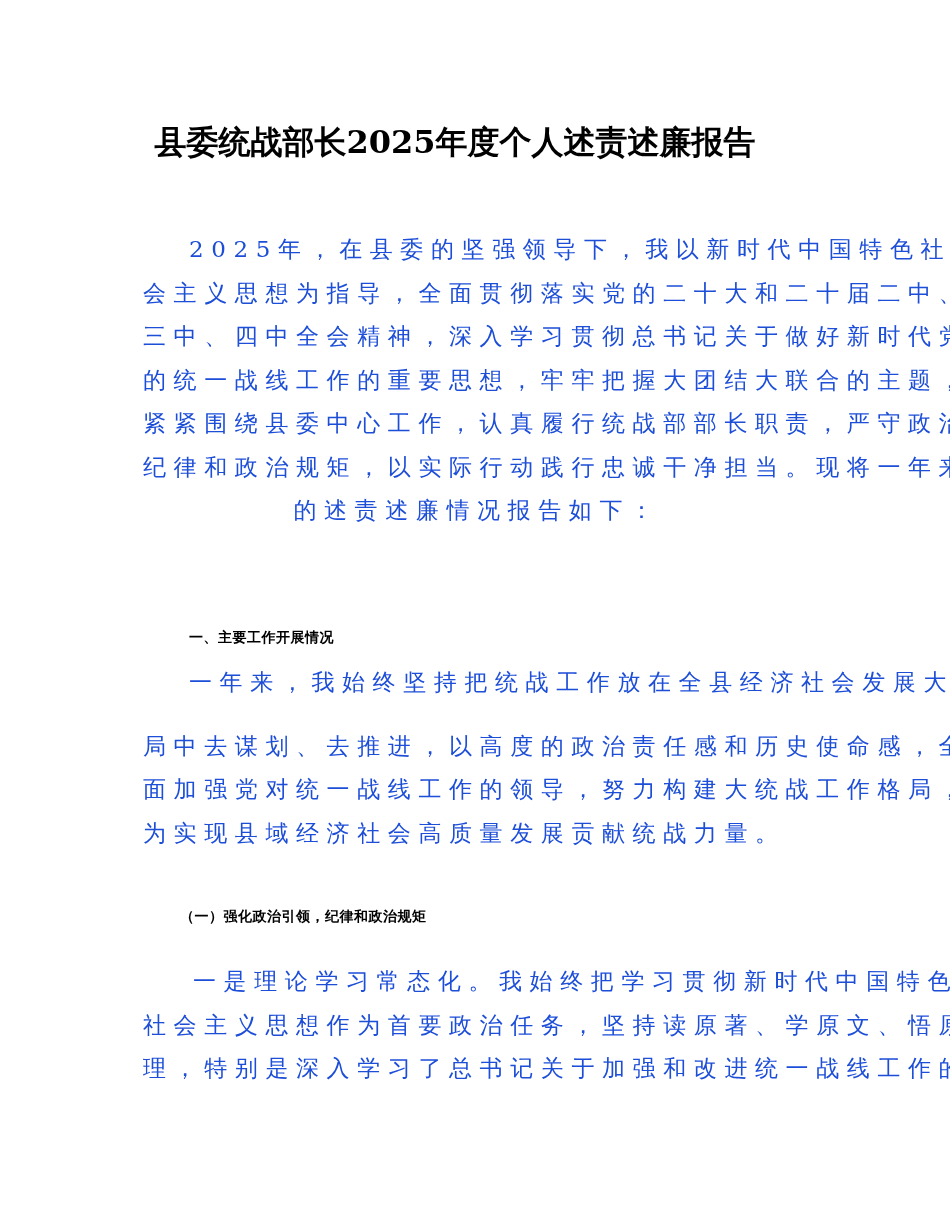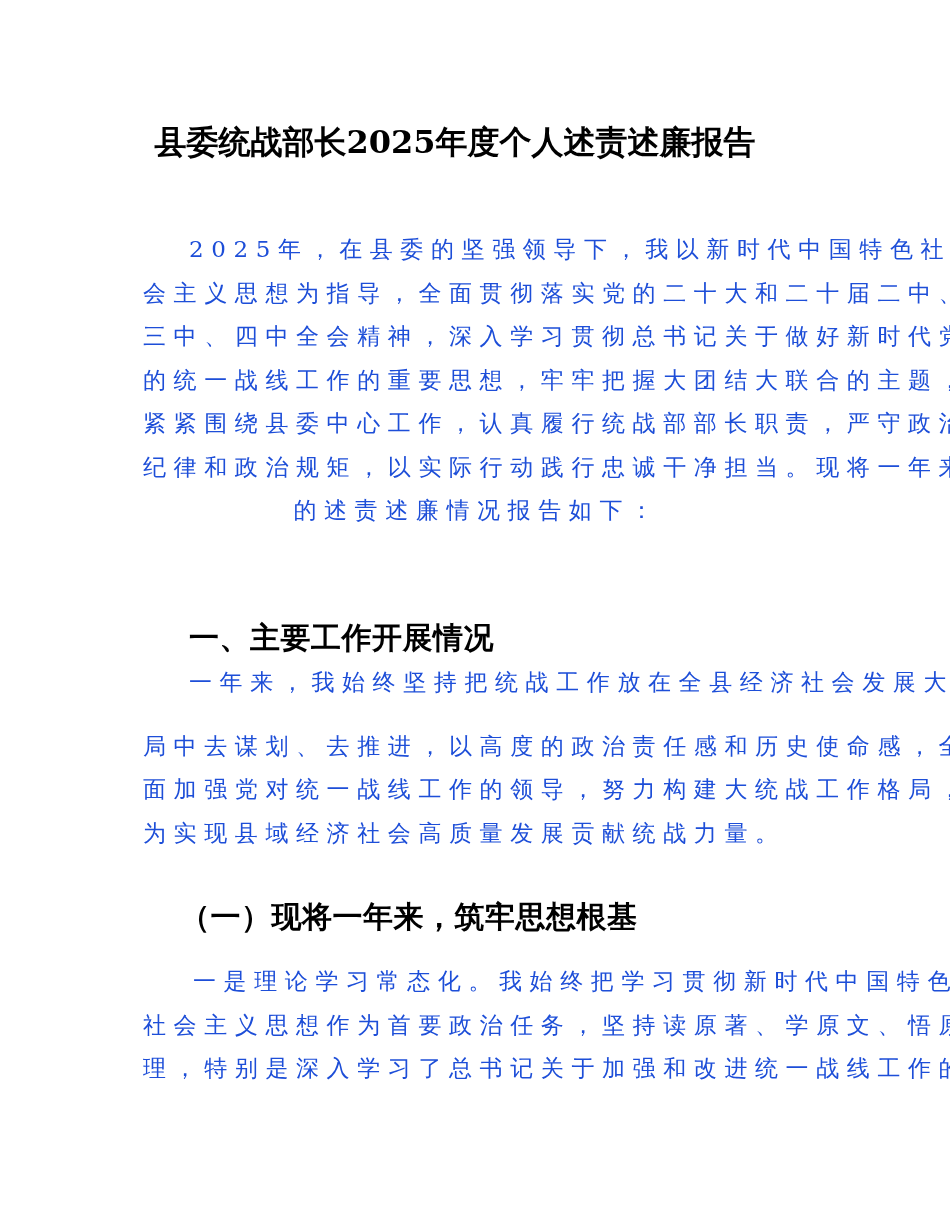--- a/index.html
+++ b/index.html
@@ -10,22 +10,22 @@
     font-family:"DejaVu Serif","Liberation Serif",serif; font-weight:bold;
     font-size:32px; line-height:44px; letter-spacing:0px; color:#000;margin-left:24px;
   }
   .line {
     position:absolute; left:143px; width:668px; white-space:nowrap;
     font-family:"DejaVu Serif","Liberation Serif",serif;
     font-size:23px; line-height:32px; letter-spacing:7.6px; color:#1d4ed8;
   }
   .heading {
     position:absolute; white-space:nowrap;
-    font-family:Liberation Serif, serif; font-weight:bold;
-    font-size:30px; line-height:32px; letter-spacing:0.5px; color:#000;
+    font-family:Liberation Mono, monospace; font-weight:bold;
+    font-size:14px; line-height:32px; letter-spacing:0.5px; color:#000;
   }
 </style>
 </head>
 <body>
 
 <div class="page">
 
   <div class="title">县委统战部长2025年度个人述责述廉报告</div>
 
   <div>
@@ -40,21 +40,21 @@
 
   <div class="heading" style="left:189px; top:622px;">一、主要工作开展情况</div>
 
   <div>
     <div class="line" style="top:666px; left:189px; width:620px;text-align:center;">一年来，我始终坚持把统战工作放在全县经济社会发展大</div>
     <div class="line" style="top:730px;">局中去谋划、去推进，以高度的政治责任感和历史使命感，全</div>
     <div class="line" style="top:773px;">面加强党对统一战线工作的领导，努力构建大统战工作格局，</div>
     <div class="line" style="top:817px;">为实现县域经济社会高质量发展贡献统战力量。</div>
   </div>
 
-  <div class="heading" style="left:180px; top:901px;">（一）现将一年来，筑牢思想根基</div>
+  <div class="heading" style="left:180px; top:901px;">（一）强化政治引领，纪律和政治规矩</div>
 
   <div>
     <div class="line" style="top:965px; left:193px; width:620px;">一是理论学习常态化。我始终把学习贯彻新时代中国特色</div>
     <div class="line" style="top:1009px;">社会主义思想作为首要政治任务，坚持读原著、学原文、悟原</div>
     <div class="line" style="top:1052px;">理，特别是深入学习了总书记关于加强和改进统一战线工作的</div>
   </div>
 
 </div>
 
 </body></html>

